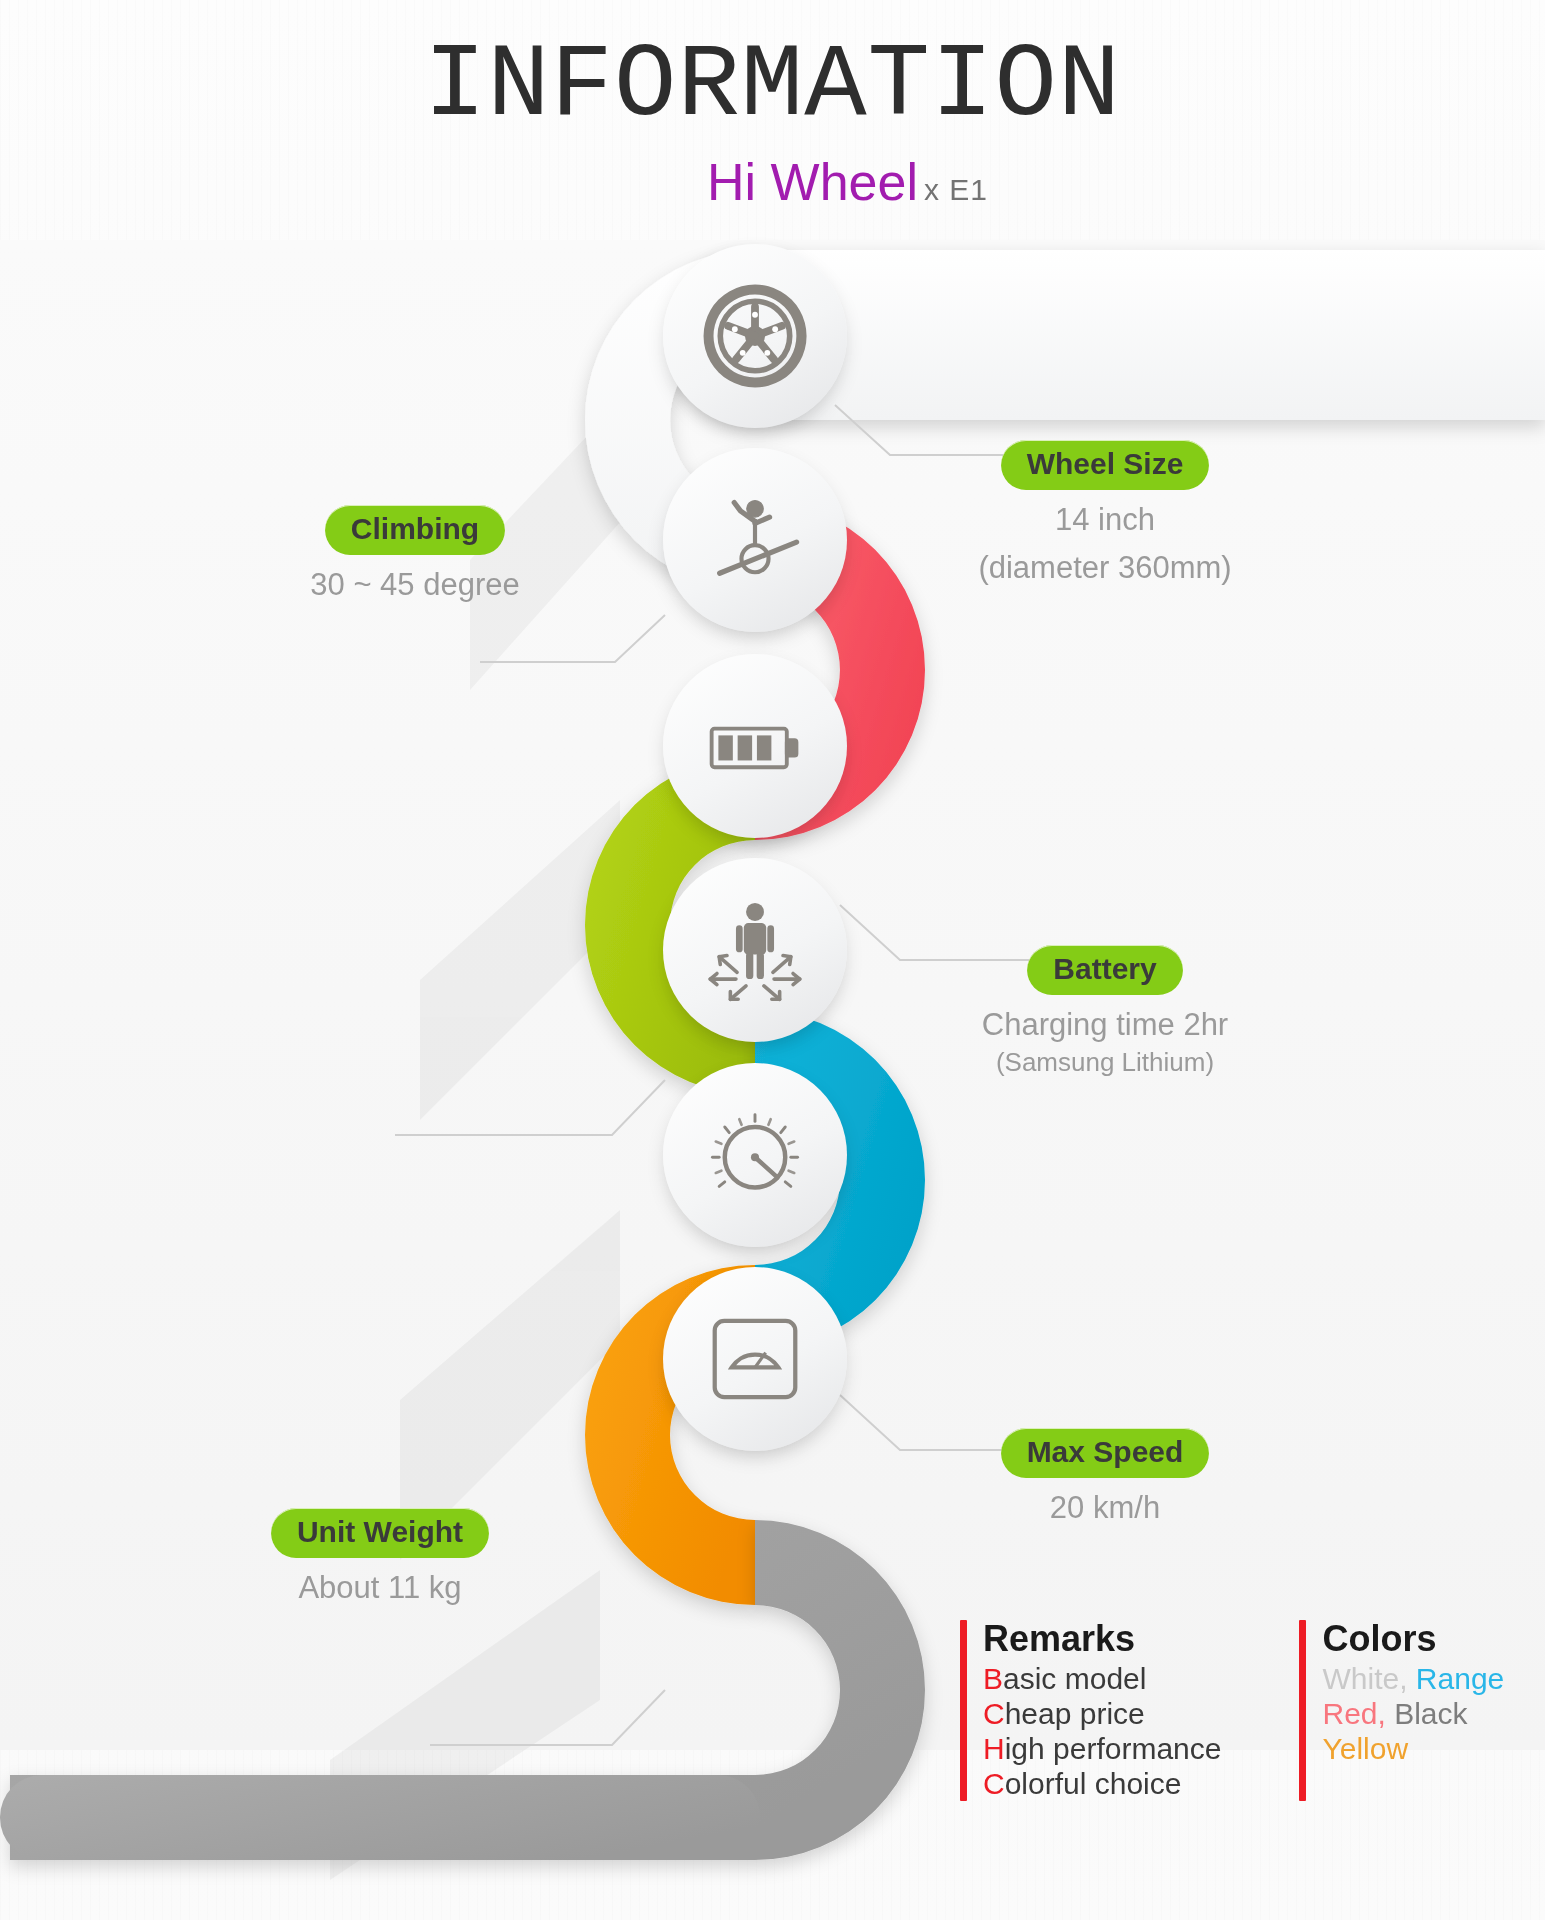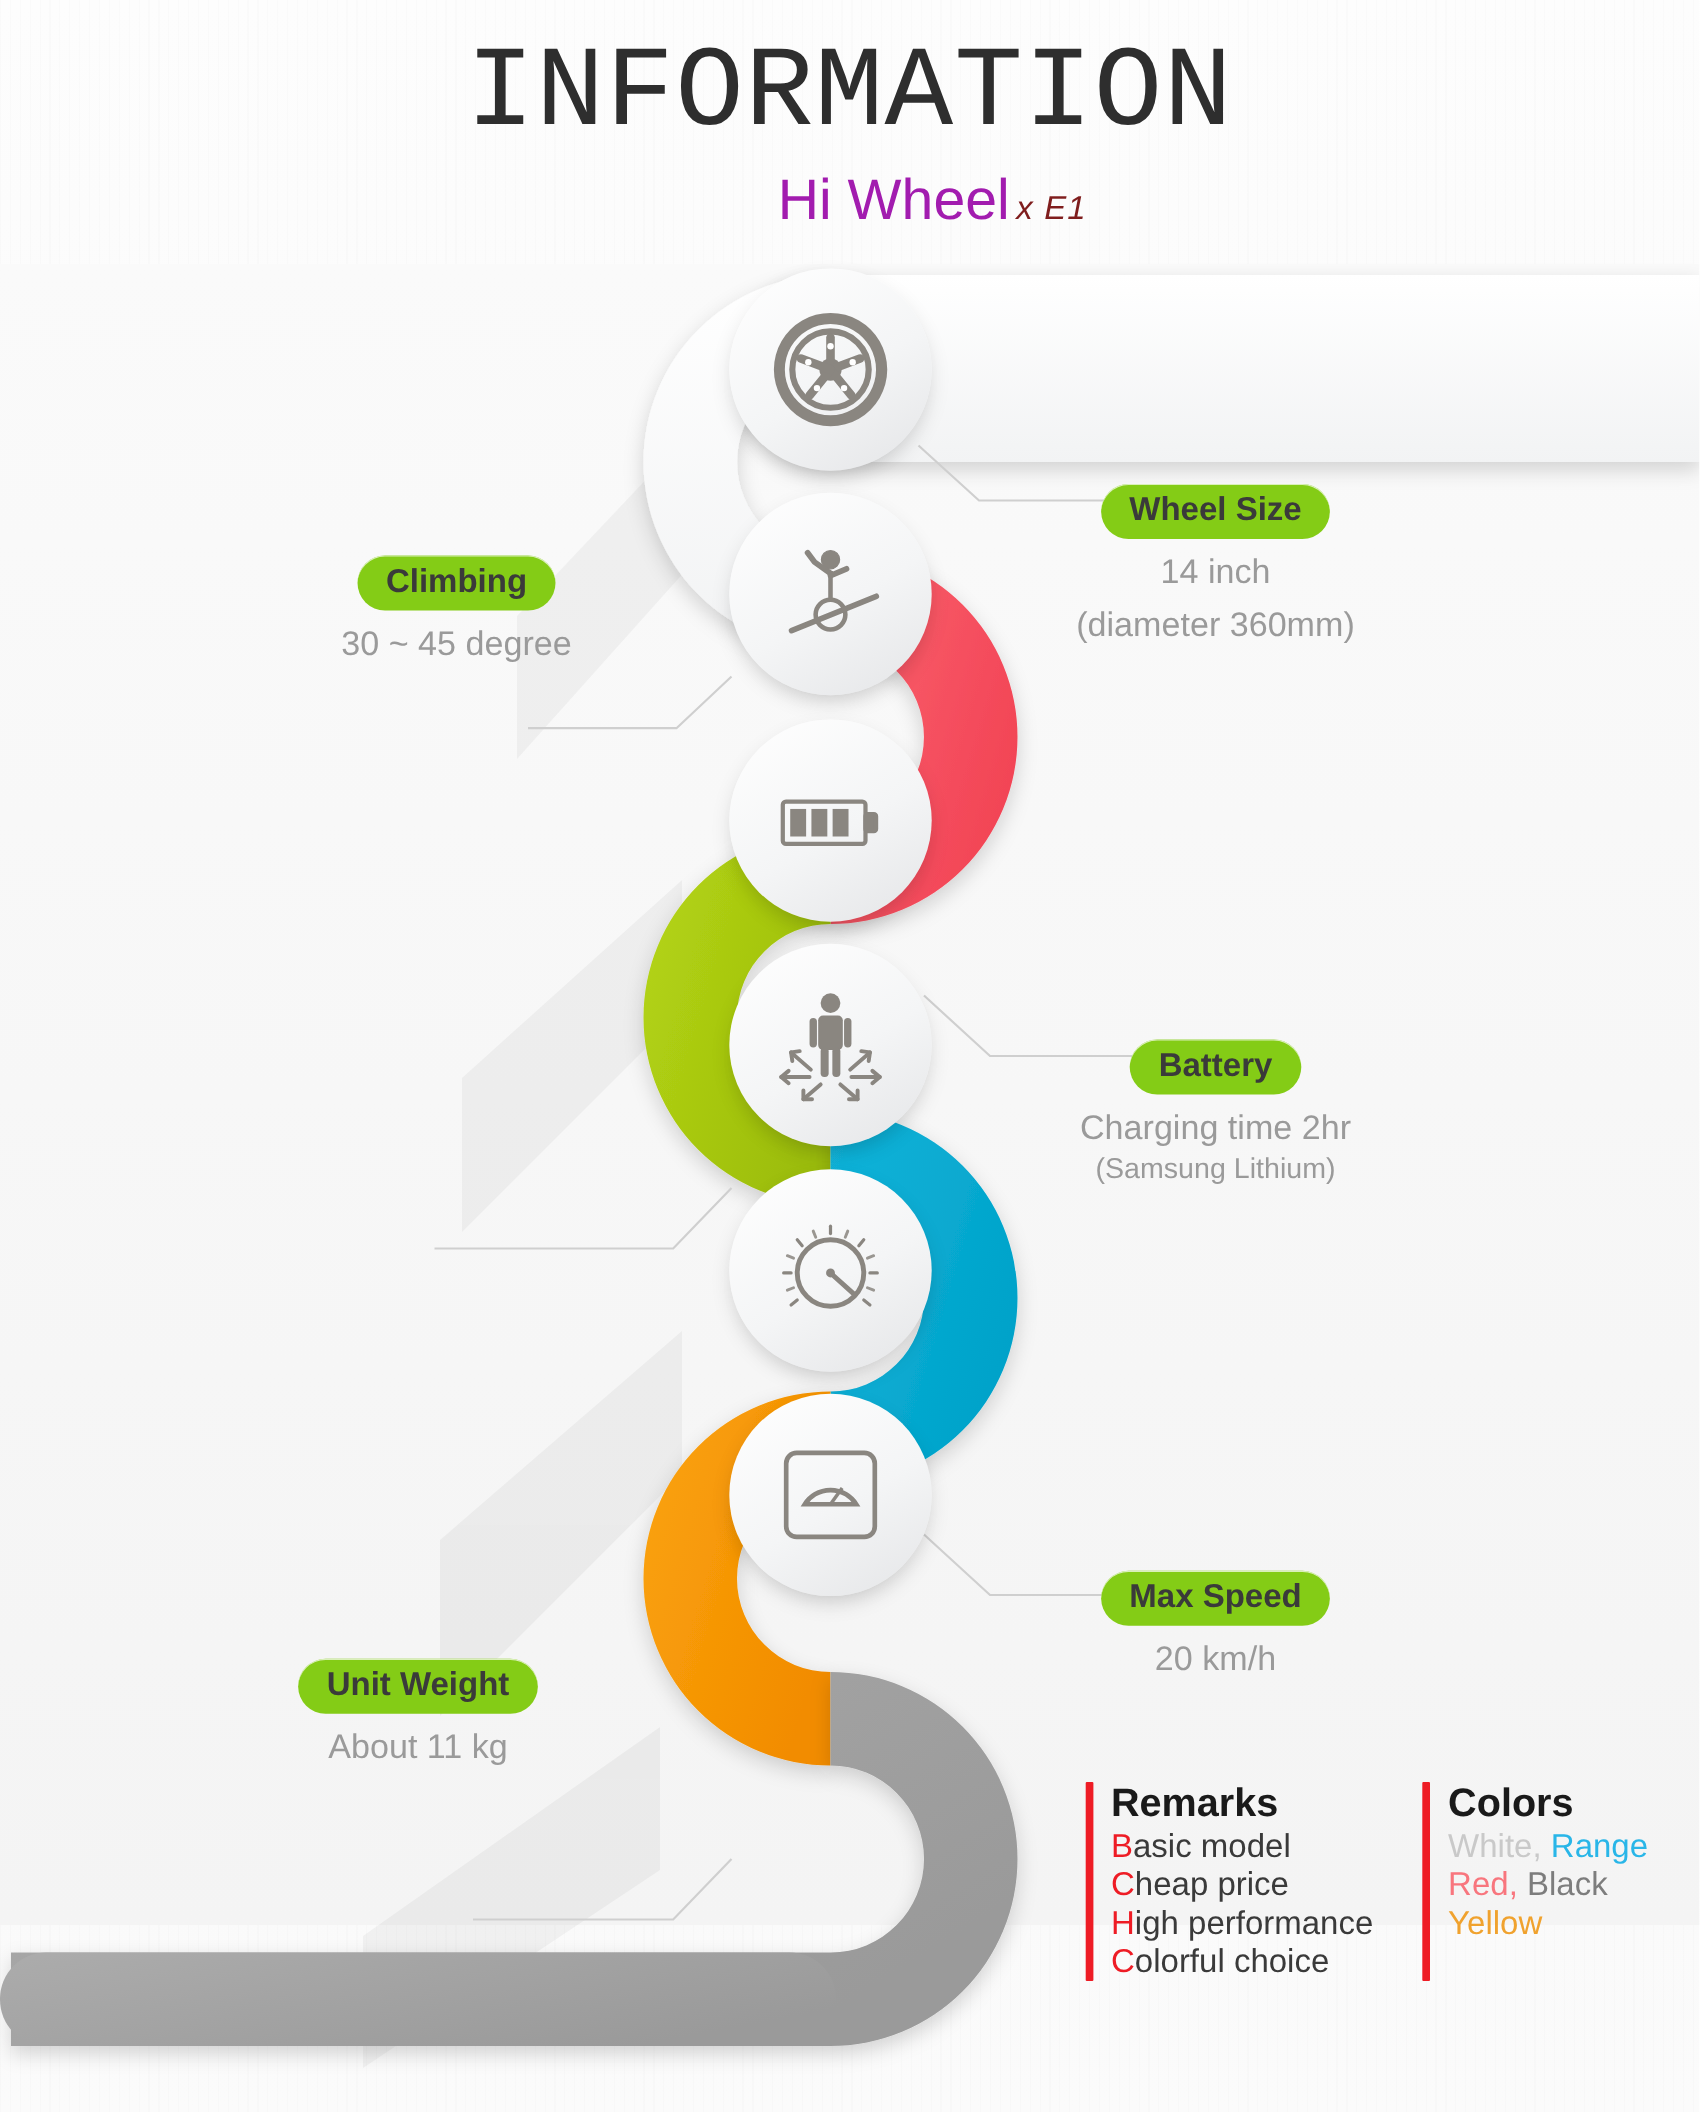--- a/index.html
+++ b/index.html
@@ -29,21 +29,21 @@
   #title{
     font-size:104px;font-weight:300;letter-spacing:1px;color:#2e2e2e;
     line-height:1;margin-top:34px;
     font-family:Liberation Mono, monospace;
   }
   #subtitle-wrap{
     margin-top:14px;display:flex;justify-content:center;align-items:baseline;
     padding-left:150px;
   }
   #subtitle{font-size:52px;font-weight:400;color:#a21caf;letter-spacing:0px;}
-  #subtitle-sup{font-size:30px;font-weight:400;color:#7f1d1d;margin-left:6px;letter-spacing:1px;font-style:italic;}
+  #subtitle-sup{font-size:30px;font-weight:400;color:#737373;margin-left:6px;letter-spacing:1px;}
 
   
   #ribbon{position:absolute;left:0;top:0;width:1545px;height:1920px;}
 
   
   .badge{
     position:absolute;width:156px;height:156px;border-radius:50%;
     background:radial-gradient(circle at 38% 30%, #ffffff 0%, #fdfdfd 45%, #e9eaec 100%);
     box-shadow:
       0 10px 20px rgba(0,0,0,0.17),
@@ -72,21 +72,21 @@
     border-radius:26px;
     padding:7px 26px 9px 26px;
     font-size:30px;font-weight:bold;color:#3a3a3a;
     box-shadow:inset 0 1px 0 rgba(255,255,255,0.7);
     white-space:nowrap;
   }
   .sub1{font-size:31px;color:#9a9a9a;margin-top:12px;white-space:nowrap;}
   .sub2{font-size:26px;color:#9a9a9a;margin-top:4px;white-space:nowrap;}
 
   
-  #legend{position:absolute;left:987px;top:1620px;display:flex;gap:45px;z-index:8;}
+  #legend{position:absolute;left:960px;top:1620px;display:flex;gap:78px;z-index:8;}
   .legend-col{display:flex;}
   .legend-bar{width:7px;background:#ee1c25;margin-right:16px;border-radius:1px;}
   .legend-head{font-size:36px;font-weight:bold;color:#1a1a1a;line-height:1.08;margin-bottom:2px;}
   .legend-line{font-size:30px;line-height:1.17;color:#3a3a3a;white-space:nowrap;}
   .legend-line .hl{color:#ee1c25;}
 </style>
 </head>
 <body>
 
 <div id="bg-texture"></div>

